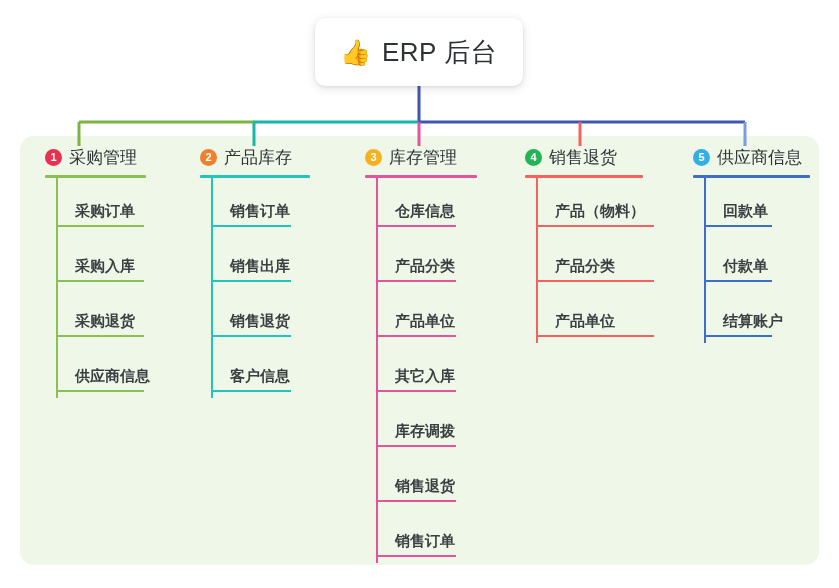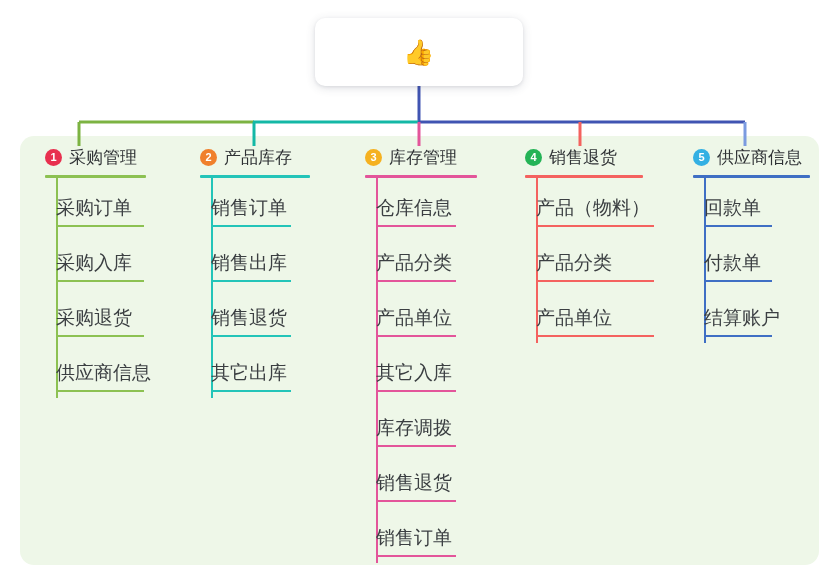--- a/index.html
+++ b/index.html
@@ -81,25 +81,26 @@
   }
 
   
   .items{position:absolute;left:0;top:34px;}
   .item{
     position:relative;
     height:55px;
   }
   .item-label{
     position:absolute;
-    left:11px;
+    left:30px;
     bottom:12px;
-    font-size:19px;
+    font-size:15px;
     color:#3b3f42;
     white-space:nowrap;
+    font-weight:bold;
   }
   .item-rule{
     position:absolute;
     left:11px;
     bottom:6px;
     height:2px;
   }
 </style>
 </head>
 <body>
@@ -118,20 +119,21 @@
 
     <line x1="79" y1="122" x2="79" y2="146" stroke="#7cb342" stroke-width="3"></line>
     <line x1="254" y1="122" x2="254" y2="146" stroke="#14b8a6" stroke-width="3"></line>
     <line x1="419" y1="122" x2="419" y2="146" stroke="#e3559a" stroke-width="3"></line>
     <line x1="580" y1="122" x2="580" y2="146" stroke="#f4625f" stroke-width="3"></line>
     <line x1="745" y1="122" x2="745" y2="146" stroke="#7b9be0" stroke-width="3"></line>
   </svg>
 
   <div class="root-card">
     <span class="root-emoji">👍</span>
+    <span class="root-title">ERP 后台</span>
   </div>
 
   <div id="columns-host">
       <div class="col" style="left: 45px;">
         <div class="col-head">
           <span class="badge" style="background: rgb(232, 48, 79);">1</span>
           <span class="col-title">采购管理</span>
         </div>
         <div class="head-rule" style="width: 101px; background: rgb(140, 193, 82);"></div>
         <div class="spine" style="background: rgb(140, 193, 82); height: 220px;"></div>
@@ -168,21 +170,21 @@
           </div>
           <div class="item">
             <span class="item-label">销售出库</span>
             <div class="item-rule" style="width: 80px; background: rgb(35, 196, 184);"></div>
           </div>
           <div class="item">
             <span class="item-label">销售退货</span>
             <div class="item-rule" style="width: 80px; background: rgb(35, 196, 184);"></div>
           </div>
           <div class="item">
-            <span class="item-label">其它出库</span>
+            <span class="item-label">客户信息</span>
             <div class="item-rule" style="width: 80px; background: rgb(35, 196, 184);"></div>
           </div>
         </div>
       </div>
       <div class="col" style="left: 365px;">
         <div class="col-head">
           <span class="badge" style="background: rgb(245, 177, 32);">3</span>
           <span class="col-title">库存管理</span>
         </div>
         <div class="head-rule" style="width: 112px; background: rgb(227, 85, 154);"></div>

